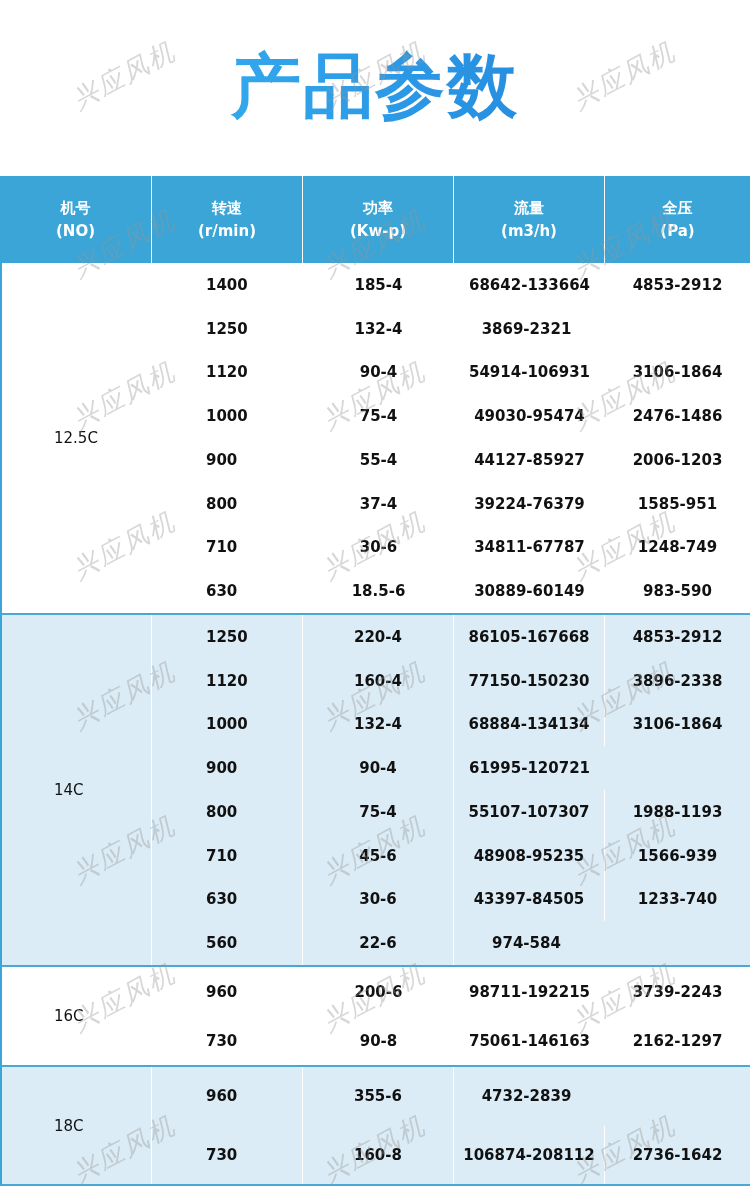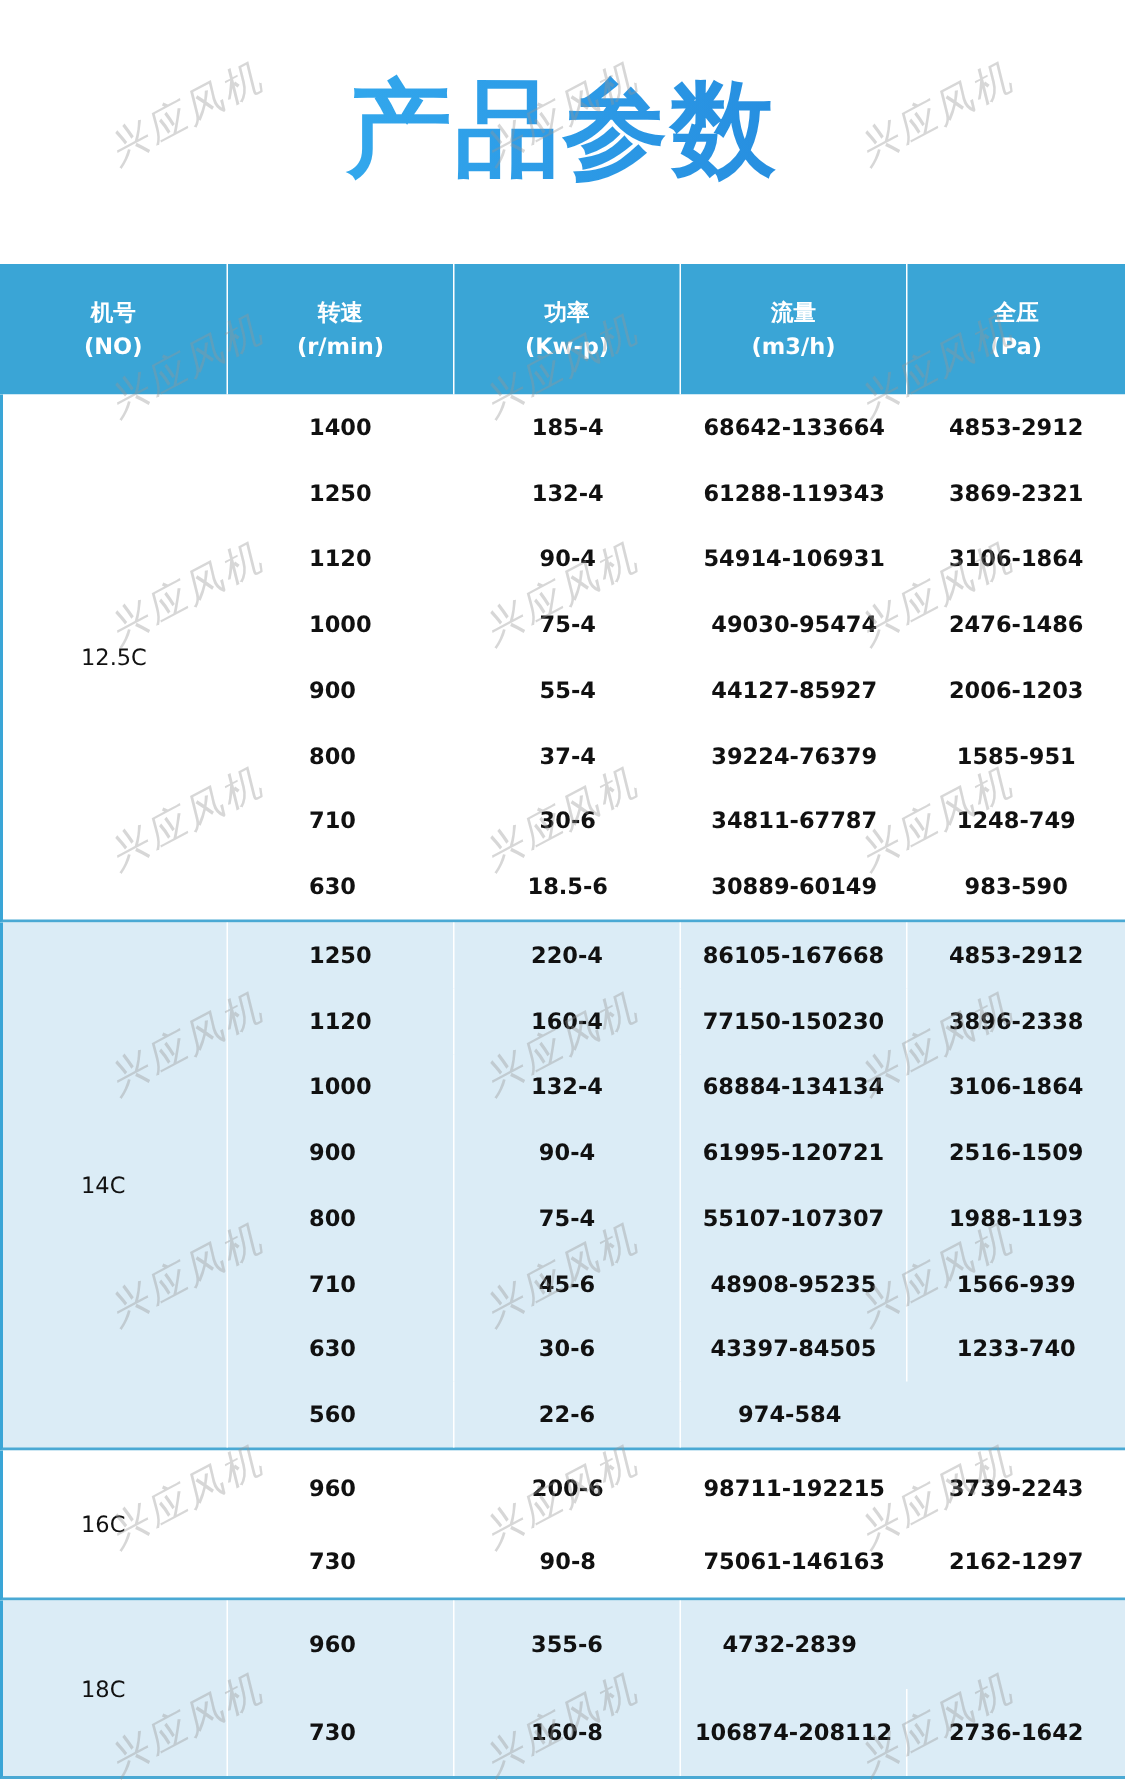--- a/index.html
+++ b/index.html
@@ -83,21 +83,20 @@
         <div class="rows">
           <div class="row" style="height: 43.75px;">
             <div class="cell c1 rpm">1400</div>
             <div class="cell c2">185-4</div>
             <div class="cell c3">68642-133664</div>
             <div class="cell c4">4853-2912</div>
           </div>
           <div class="row" style="height: 43.75px;">
             <div class="cell c1 rpm">1250</div>
             <div class="cell c2">132-4</div>
-            <div class="cell c3">61288-119343</div>
             <div class="cell c4">3869-2321</div>
           </div>
           <div class="row" style="height: 43.75px;">
             <div class="cell c1 rpm">1120</div>
             <div class="cell c2">90-4</div>
             <div class="cell c3">54914-106931</div>
             <div class="cell c4">3106-1864</div>
           </div>
           <div class="row" style="height: 43.75px;">
             <div class="cell c1 rpm">1000</div>
@@ -149,21 +148,20 @@
           <div class="row" style="height: 43.75px;">
             <div class="cell c1 rpm">1000</div>
             <div class="cell c2">132-4</div>
             <div class="cell c3">68884-134134</div>
             <div class="cell c4">3106-1864</div>
           </div>
           <div class="row" style="height: 43.75px;">
             <div class="cell c1 rpm">900</div>
             <div class="cell c2">90-4</div>
             <div class="cell c3">61995-120721</div>
-            <div class="cell c4">2516-1509</div>
           </div>
           <div class="row" style="height: 43.75px;">
             <div class="cell c1 rpm">800</div>
             <div class="cell c2">75-4</div>
             <div class="cell c3">55107-107307</div>
             <div class="cell c4">1988-1193</div>
           </div>
           <div class="row" style="height: 43.75px;">
             <div class="cell c1 rpm">710</div>
             <div class="cell c2">45-6</div>

